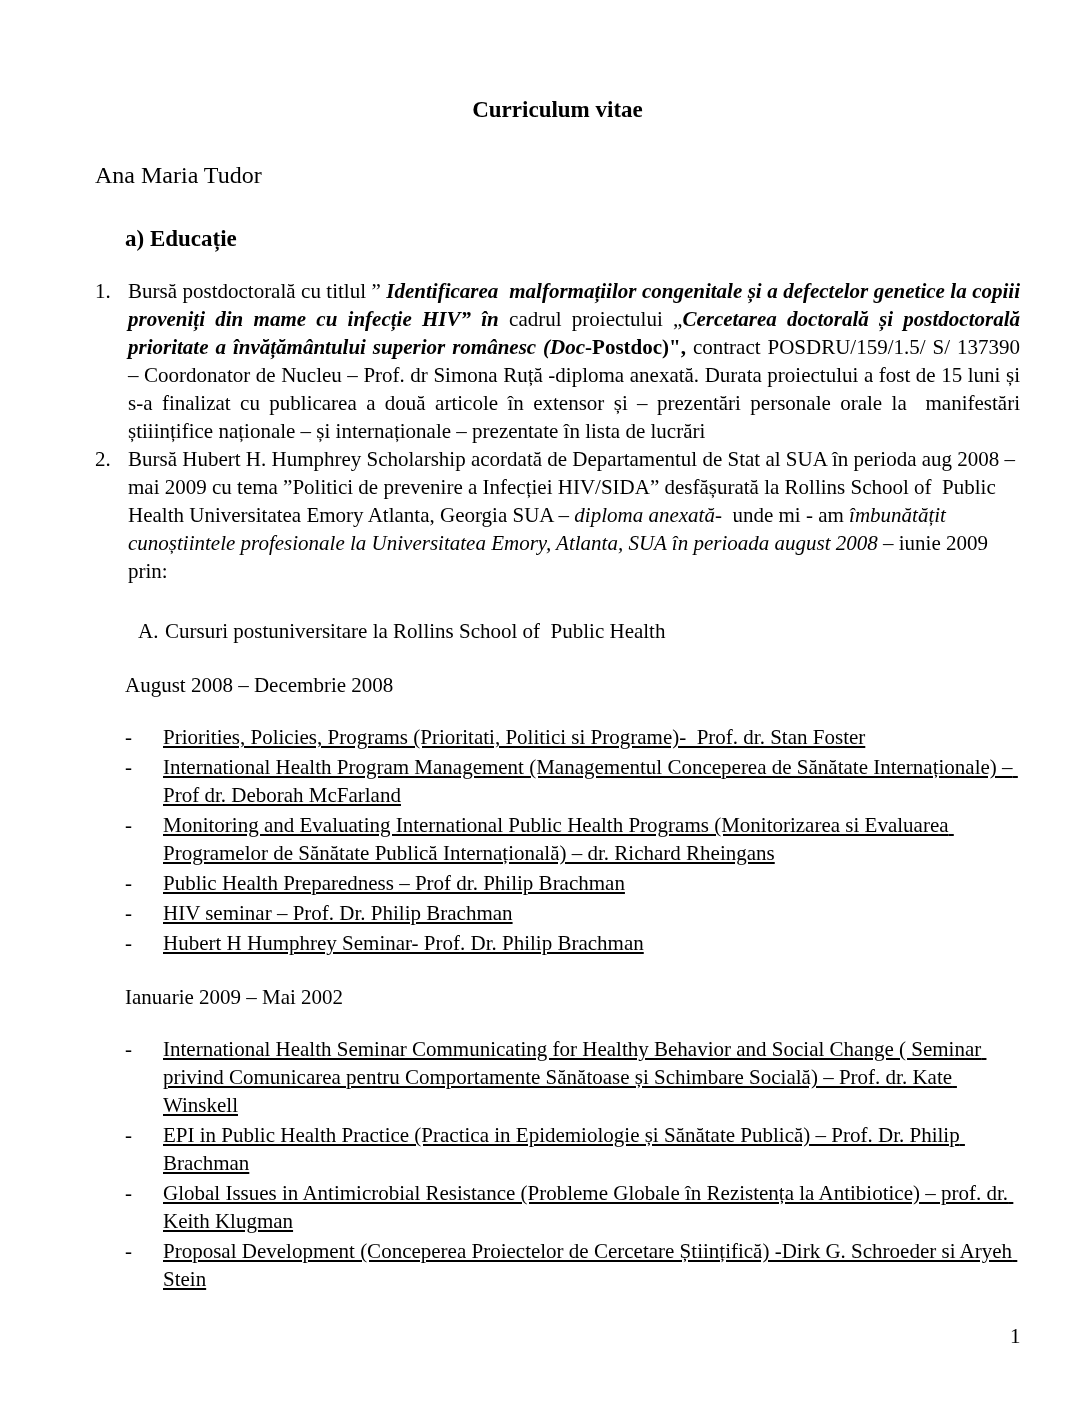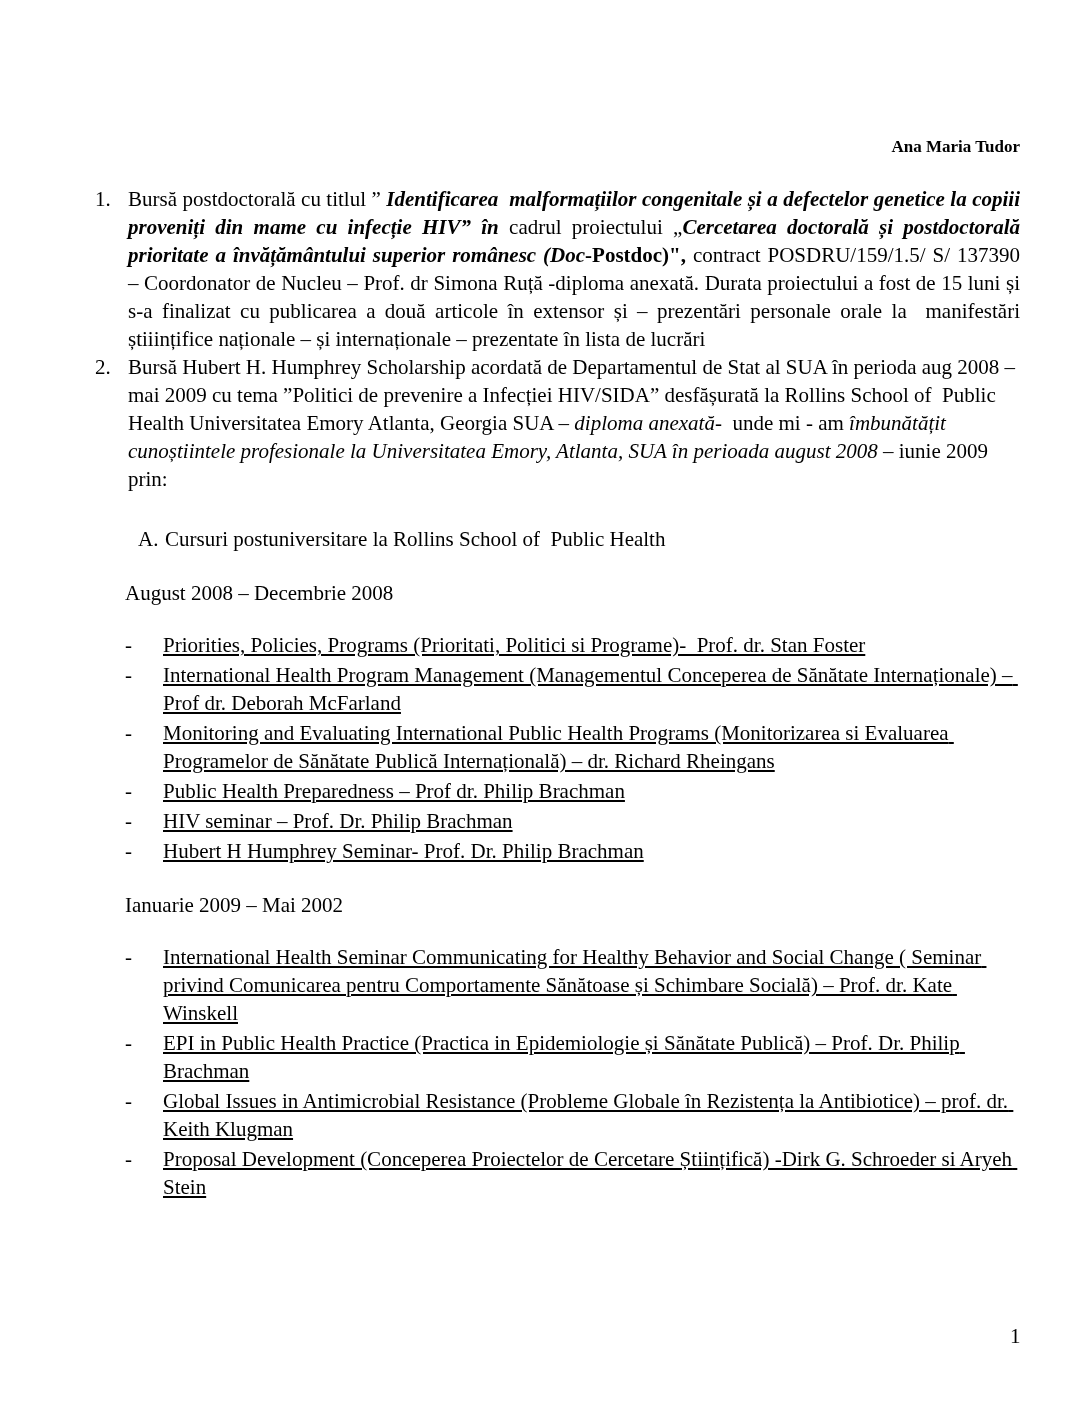--- a/index.html
+++ b/index.html
@@ -4,21 +4,21 @@
 <style>
   html,body{margin:0;padding:0;}
   body{
     width:1088px;height:1408px;background:#ffffff;color:#000;
     font-family:"Liberation Serif","DejaVu Serif",serif;
     font-size:21px;line-height:28px;
   }
   .page{position:relative;width:1088px;height:1408px;overflow:hidden;background:#fff;}
   .content{padding:96px 68px 0 95px;}
   .doc-title{text-align:center;font-weight:700;font-size:23px;line-height:28px;}
-  .doc-author{text-align:right;font-weight:700;font-size:17px;line-height:28px;margin-top:37px;}
+  .doc-author{text-align:left;font-weight:400;font-size:24px;line-height:28px;margin-top:37px;}
   .section-heading{font-weight:700;font-size:23px;line-height:28px;margin-top:36px;margin-left:30px;}
   .numbered-list{margin-top:24px;}
   .num-item{display:flex;}
   .num-col{flex:0 0 33px;}
   .num-body{flex:1;white-space:pre-wrap;}
   .num-body.justify{text-align:justify;}
   .b{font-weight:700;}
   .i{font-style:italic;}
   .sub-heading{margin-top:32px;margin-left:43px;}
   .sub-marker{display:inline-block;width:27px;}
@@ -28,21 +28,23 @@
   .bullet{display:flex;margin-bottom:2px;}
   .dash-col{flex:0 0 68px;padding-left:30px;box-sizing:border-box;}
   .btext{flex:1;white-space:pre-wrap;text-decoration:underline;}
   .page-number{position:absolute;top:1322px;left:1010px;font-size:21px;line-height:28px;}
 </style>
 </head>
 <body>
 
 <div class="page">
   <div class="content">
+    <div class="doc-title">Curriculum vitae</div>
     <div class="doc-author">Ana Maria Tudor</div>
+    <div class="section-heading">a) Educație</div>
 
     <div class="numbered-list" id="numbered-list">
         <div class="num-item">
           <div class="num-col">1.</div>
           <div class="num-body justify"><span>Bursă postdoctorală cu titlul ” </span><span class="b i">Identificarea  malformațiilor congenitale și a defectelor genetice la copiii proveniți din mame cu infecție HIV” în </span><span>cadrul proiectului „</span><span class="b i">Cercetarea doctorală și postdoctorală prioritate a învățământului superior românesc (Doc</span><span class="b ">-Postdoc)", </span><span>contract POSDRU/159/1.5/ S/ 137390 – Coordonator de Nucleu – Prof. dr Simona Ruță -diploma anexată. Durata proiectului a fost de 15 luni și s-a finalizat cu publicarea a două articole în extensor și – prezentări personale orale la  manifestări știiințifice naționale – și internaționale – prezentate în lista de lucrări</span></div>
         </div>
         <div class="num-item">
           <div class="num-col">2.</div>
           <div class="num-body"><span>Bursă Hubert H. Humphrey Scholarship acordată de Departamentul de Stat al SUA în perioda aug 2008 – mai 2009 cu tema ”Politici de prevenire a Infecției HIV/SIDA” desfășurată la Rollins School of  Public Health Universitatea Emory Atlanta, Georgia SUA – </span><span class="i">diploma anexată-</span><span>  unde mi - am </span><span class="i">îmbunătățit cunoștiintele profesionale la Universitatea Emory, Atlanta, SUA în perioada august 2008</span><span> – iunie 2009 prin:</span></div>
         </div>

